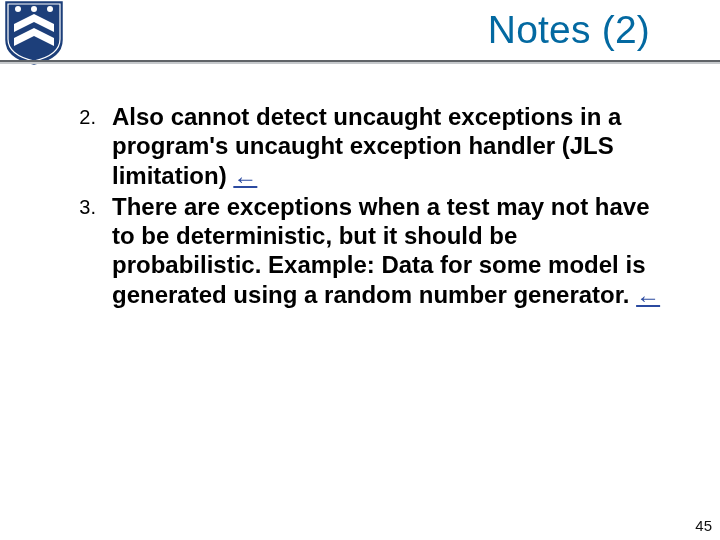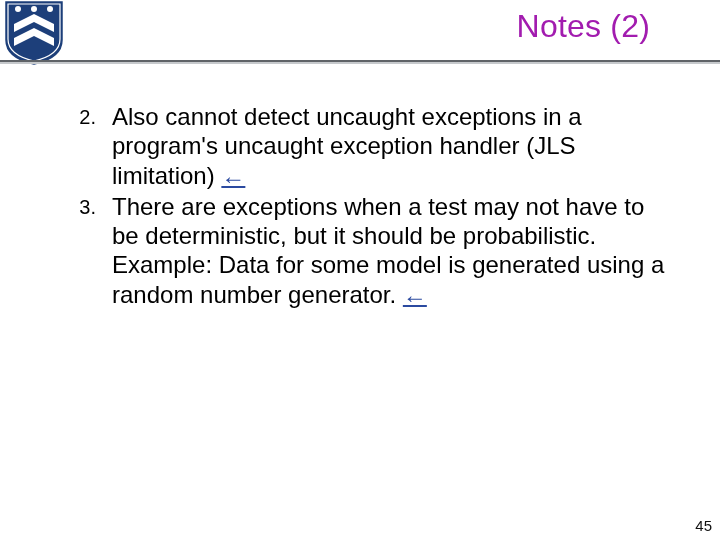--- a/index.html
+++ b/index.html
@@ -24,23 +24,23 @@
     left: 4px;
     width: 60px;
     height: 66px;
   }
   .title {
     position: absolute;
     top: 8px;
     right: 70px;
     left: 80px;
     text-align: right;
-    font-size: 32px;
+    font-size: 39px;
     font-weight: 400;
-    color: #a21caf;
+    color: #0369a1;
     letter-spacing: 0.2px;
   }
   .divider {
     position: absolute;
     left: 0;
     right: 0;
     top: 60px;
     height: 4px;
   }
   .divider .dark {
@@ -63,20 +63,21 @@
   .num {
     width: 44px;
     flex: 0 0 44px;
     text-align: right;
     padding-right: 16px;
     font-size: 20px;
     padding-top: 3px;
   }
   .text {
     flex: 1;
+    font-weight: bold;
   }
   .back-link {
     color: #2b4aa0;
     text-decoration: underline;
     cursor: pointer;
   }
   .page-num {
     position: absolute;
     bottom: 6px;
     right: 8px;

